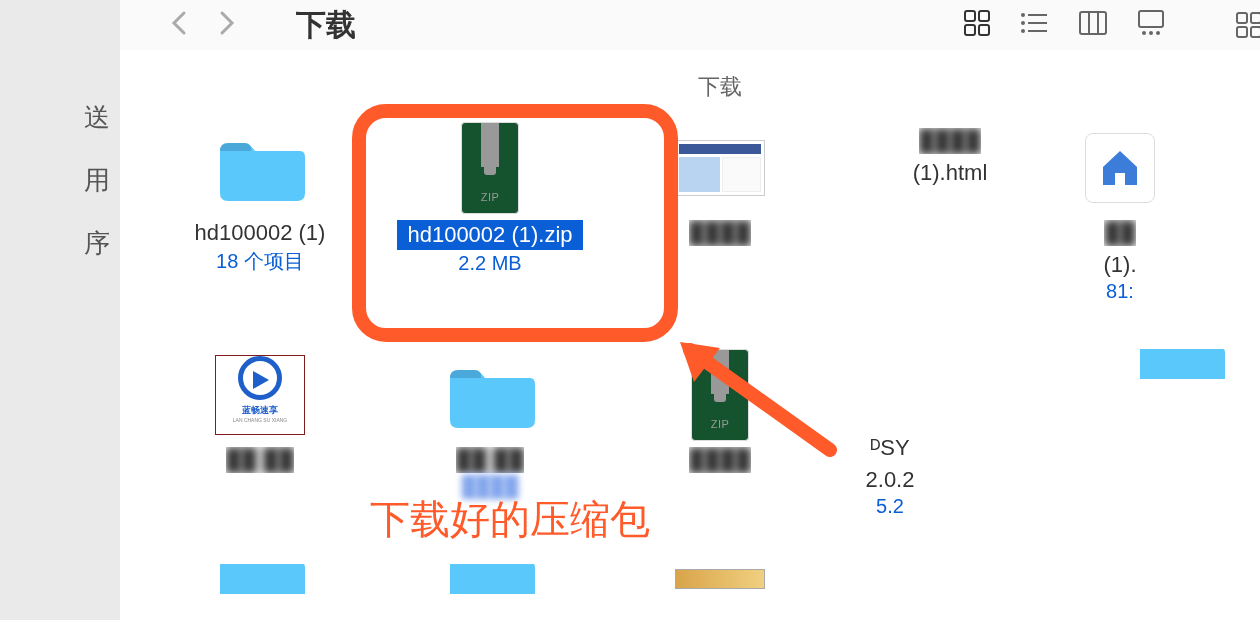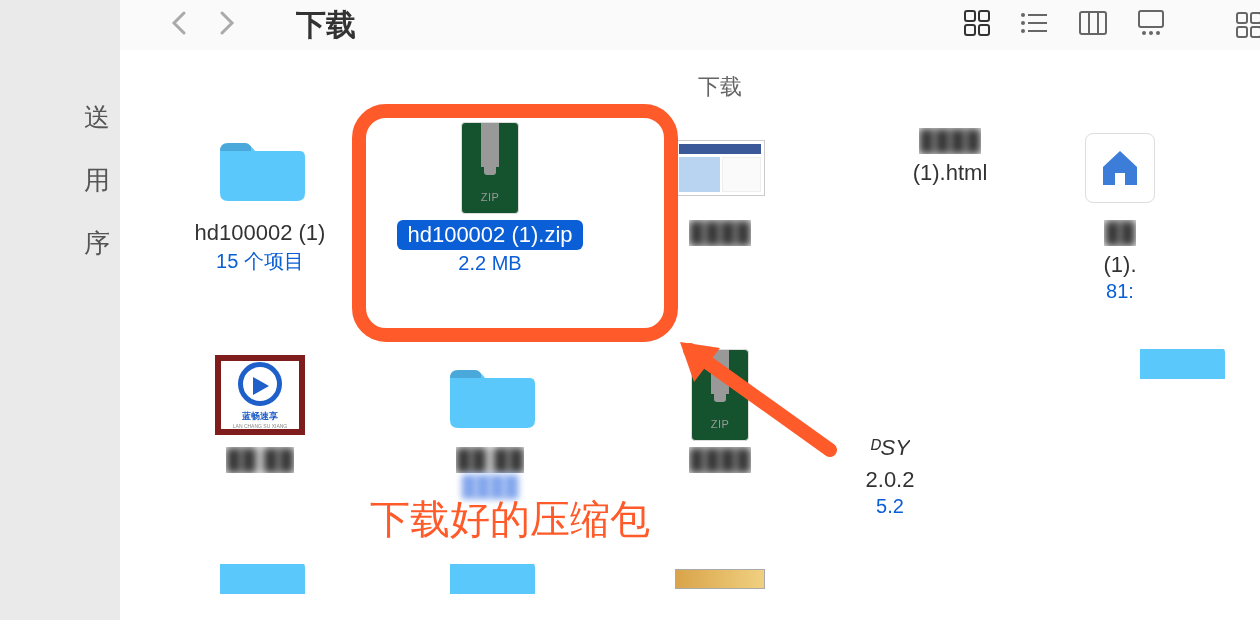--- a/index.html
+++ b/index.html
@@ -127,25 +127,25 @@
       flex-direction: column;
     }
     .thumb-bar { height: 10px; background: #3b5998; margin-bottom: 3px; }
     .thumb-content { flex: 1; display: flex; gap: 2px; }
     .thumb-left { width: 50%; background: #b8d4f0; }
     .thumb-right { flex: 1; background: #fafafa; border: 1px solid #eee; }
     .logo-icon {
       width: 90px;
       height: 80px;
       background: #fff;
-      border: 6px solid #7f1d1d;
+      border: 1px solid #7f1d1d;
       display: flex;
       flex-direction: column;
       align-items: center;
-      justify-content: center;
+      justify-content: flex-start;
     }
     .logo-circle {
       width: 44px;
       height: 44px;
       border: 5px solid #1e5fc9;
       border-radius: 50%;
       position: relative;
       margin-bottom: 4px;
     }
     .logo-circle::after {
@@ -184,21 +184,21 @@
       color: #333;
       margin-top: 6px;
       white-space: nowrap;
       max-width: 200px;
       overflow: hidden;
     }
     .file-name.selected {
       background: #0a5fd6;
       color: #fff;
       padding: 2px 10px;
-      border-radius: 6px;
+      border-radius: 0;
     }
     .file-sub {
       font-size: 20px;
       color: #0a5fd6;
       margin-top: 2px;
     }
     .highlight-box {
       position: absolute;
       left: 352px;
       top: 104px;
@@ -308,21 +308,21 @@
     <div class="grid">
 
       <div class="file-item">
         <div class="file-icon folder-icon">
           <svg viewBox="0 0 90 70">
               <path d="M5 20 Q5 12 13 12 L32 12 Q36 12 40 18 L85 18 Q90 18 90 24 L90 60 Q90 68 82 68 L13 68 Q5 68 5 60 Z" fill="#5ac8fa"></path>
               <path d="M5 18 Q5 10 13 10 L30 10 Q34 10 36 14 L36 18 L5 18 Z" fill="#4aa8da"></path>
             </svg>
         </div>
         <div class="file-name">hd100002 (1)</div>
-        <div class="file-sub">15 个项目</div>
+        <div class="file-sub">18 个项目</div>
       </div>
 
       <div class="file-item">
         <div class="file-icon">
           <div class="zip-icon">
             <div class="zip-zipper"></div>
             <div class="doc-label">ZIP</div>
           </div>
         </div>
         <div class="file-name selected">hd100002 (1).zip</div>
@@ -387,21 +387,21 @@
         <div class="file-icon">
           <div class="zip-icon">
             <div class="zip-zipper"></div>
             <div class="doc-label">ZIP</div>
           </div>
         </div>
         <div class="file-name" style="color:transparent;text-shadow:0 0 8px rgba(0,0,0,0.8);">████</div>
       </div>
 
       <div class="file-item" style="width:100px;">
-        <div class="file-name" style="margin-top:86px;font-style:italic;">ᴰSY</div>
+        <div class="file-name" style="margin-top:86px;">ᴰSY</div>
         <div class="file-name">2.0.2</div>
         <div class="file-sub">5.2</div>
       </div>
 
       <div class="file-item">
         <div class="file-icon folder-icon" style="height:30px;overflow:hidden;">
           <svg viewBox="0 0 90 70">
               <path d="M5 20 Q5 12 13 12 L32 12 Q36 12 40 18 L85 18 Q90 18 90 24 L90 60 Q90 68 82 68 L13 68 Q5 68 5 60 Z" fill="#5ac8fa"></path>
             </svg>
         </div>

